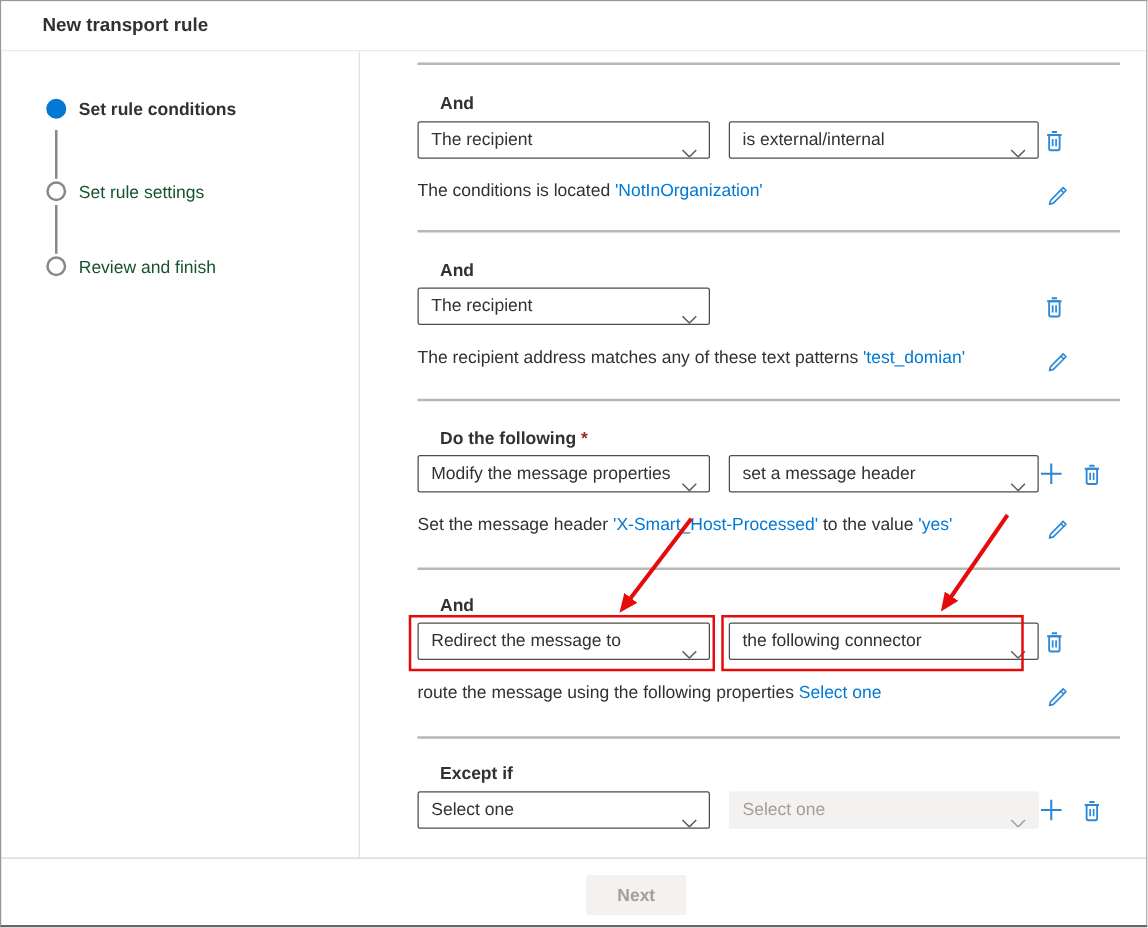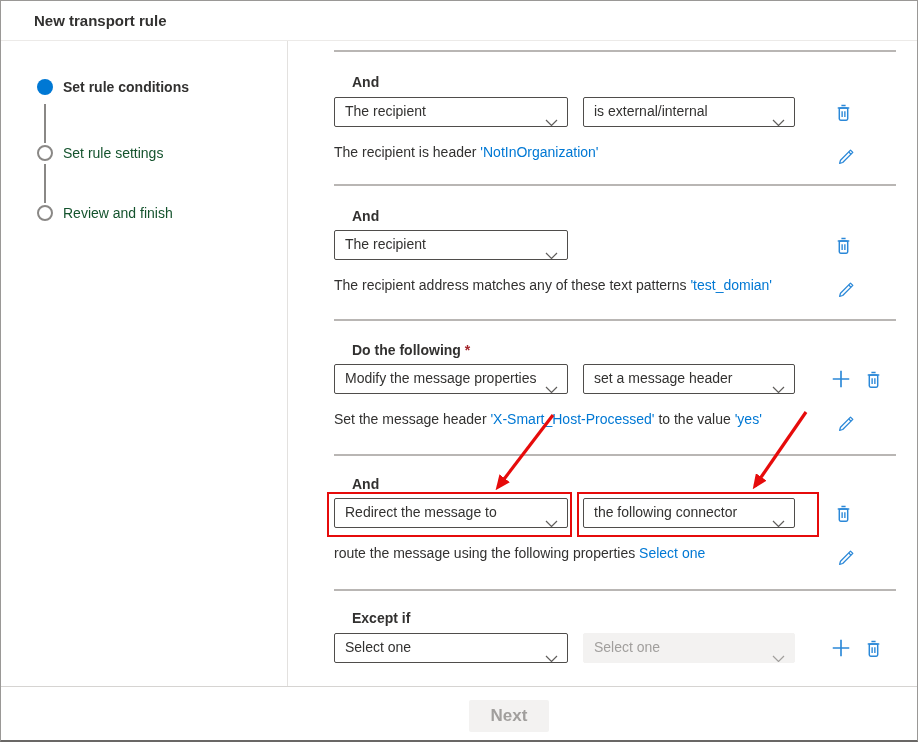--- a/index.html
+++ b/index.html
@@ -22,34 +22,34 @@
   .step-label.pending { color:#14532d; }
   .conn { position:absolute; left:43px; width:2px; height:39px; background:#8a8886; }
   
   .divider { position:absolute; left:333px; width:562px; height:2px; background:#b9b6b4; }
   .lbl { position:absolute; left:333px; font-size:14px; font-weight:600; color:#323130; line-height:20px; white-space:nowrap;margin-left:18px; }
   .req { color:#a4262c; }
   .dd { position:absolute; height:30px; border:1px solid #4f4d4b; border-radius:2px; background:#fff;
         font-size:14px; color:#323130; line-height:27px; padding:0 26px 12px 10px;
         white-space:nowrap; overflow:hidden; cursor:pointer; }
   .dd1 { left:333px; width:234px; }
-  .dd2 { left:582px; width:212px; }
+  .dd2 { left:582px; width:248px; }
   .chev { position:absolute; right:9px; top:11px; color:#605e5c; pointer-events:none; }
   .dd.disabled { background:#f3f2f1; border-color:#f3f2f1; color:#a19f9d; cursor:default; }
   .dd.disabled .chev { color:#a19f9d; }
   .sum { position:absolute; left:333px; font-size:14px; color:#323130; line-height:20px; white-space:nowrap; }
   .val { color:#0078d4; }
   .lnk { color:#0078d4; cursor:pointer; }
   .icon-btn { position:absolute; width:24px; height:24px; border:none; background:none; padding:0;
               color:#2b88d8; cursor:pointer; display:flex; align-items:center; justify-content:center; }
   .icon-btn svg { display:block; }
   
   .footer-sep { position:absolute; left:0; top:685px; width:100%; height:1px; background:#d6d4d2; }
   .next-btn { position:absolute; left:468px; top:699px; width:80px; height:32px; background:#f3f2f1;
-              color:#a19f9d; border:none; border-radius:2px; font-size:17px; font-weight:600;
+              color:#a19f9d; border:none; border-radius:2px; font-size:14px; font-weight:600;
               font-family:inherit; }
   
   .annot { position:absolute; left:0; top:0; width:918px; height:742px; pointer-events:none; z-index:10; }
 </style>
 </head>
 <body>
 
 <div class="window">
 
   <div class="header">
@@ -93,21 +93,21 @@
         </svg></span>
   </div>
   <button class="icon-btn" style="left:830px; top:99px;">
     <svg width="21" height="21" viewBox="0 0 20 20">
         <path d="M8 3.4h4M4.5 5.7h11" fill="none" stroke="currentColor" stroke-width="1.4"></path>
         <rect x="6" y="5.7" width="8" height="11.6" rx="1.3" fill="none" stroke="currentColor" stroke-width="1.4"></rect>
         <path d="M8.7 8.7v5.6M11.3 8.7v5.6" fill="none" stroke="currentColor" stroke-width="1.3"></path>
       </svg>
   </button>
   <div class="sum" style="top:141px;">
-    <span>The recipient is header </span><span class="val">'NotInOrganization'</span>
+    <span>The conditions is located </span><span class="val">'NotInOrganization'</span>
   </div>
   <button class="icon-btn" style="left:833px; top:144px;">
     <svg width="20" height="20" viewBox="0 0 20 20">
         <path d="M14.5 3.1l2.3 2.3-10.1 10.1-3.1.9.9-3.1z" fill="none" stroke="currentColor" stroke-width="1.3" stroke-linejoin="round"></path>
         <path d="M12.7 4.9l2.3 2.3" fill="none" stroke="currentColor" stroke-width="1.3"></path>
       </svg>
   </button>
 
   <div class="lbl" style="top:205px;">And</div>
   <div class="dd dd1" style="top:229px;">

